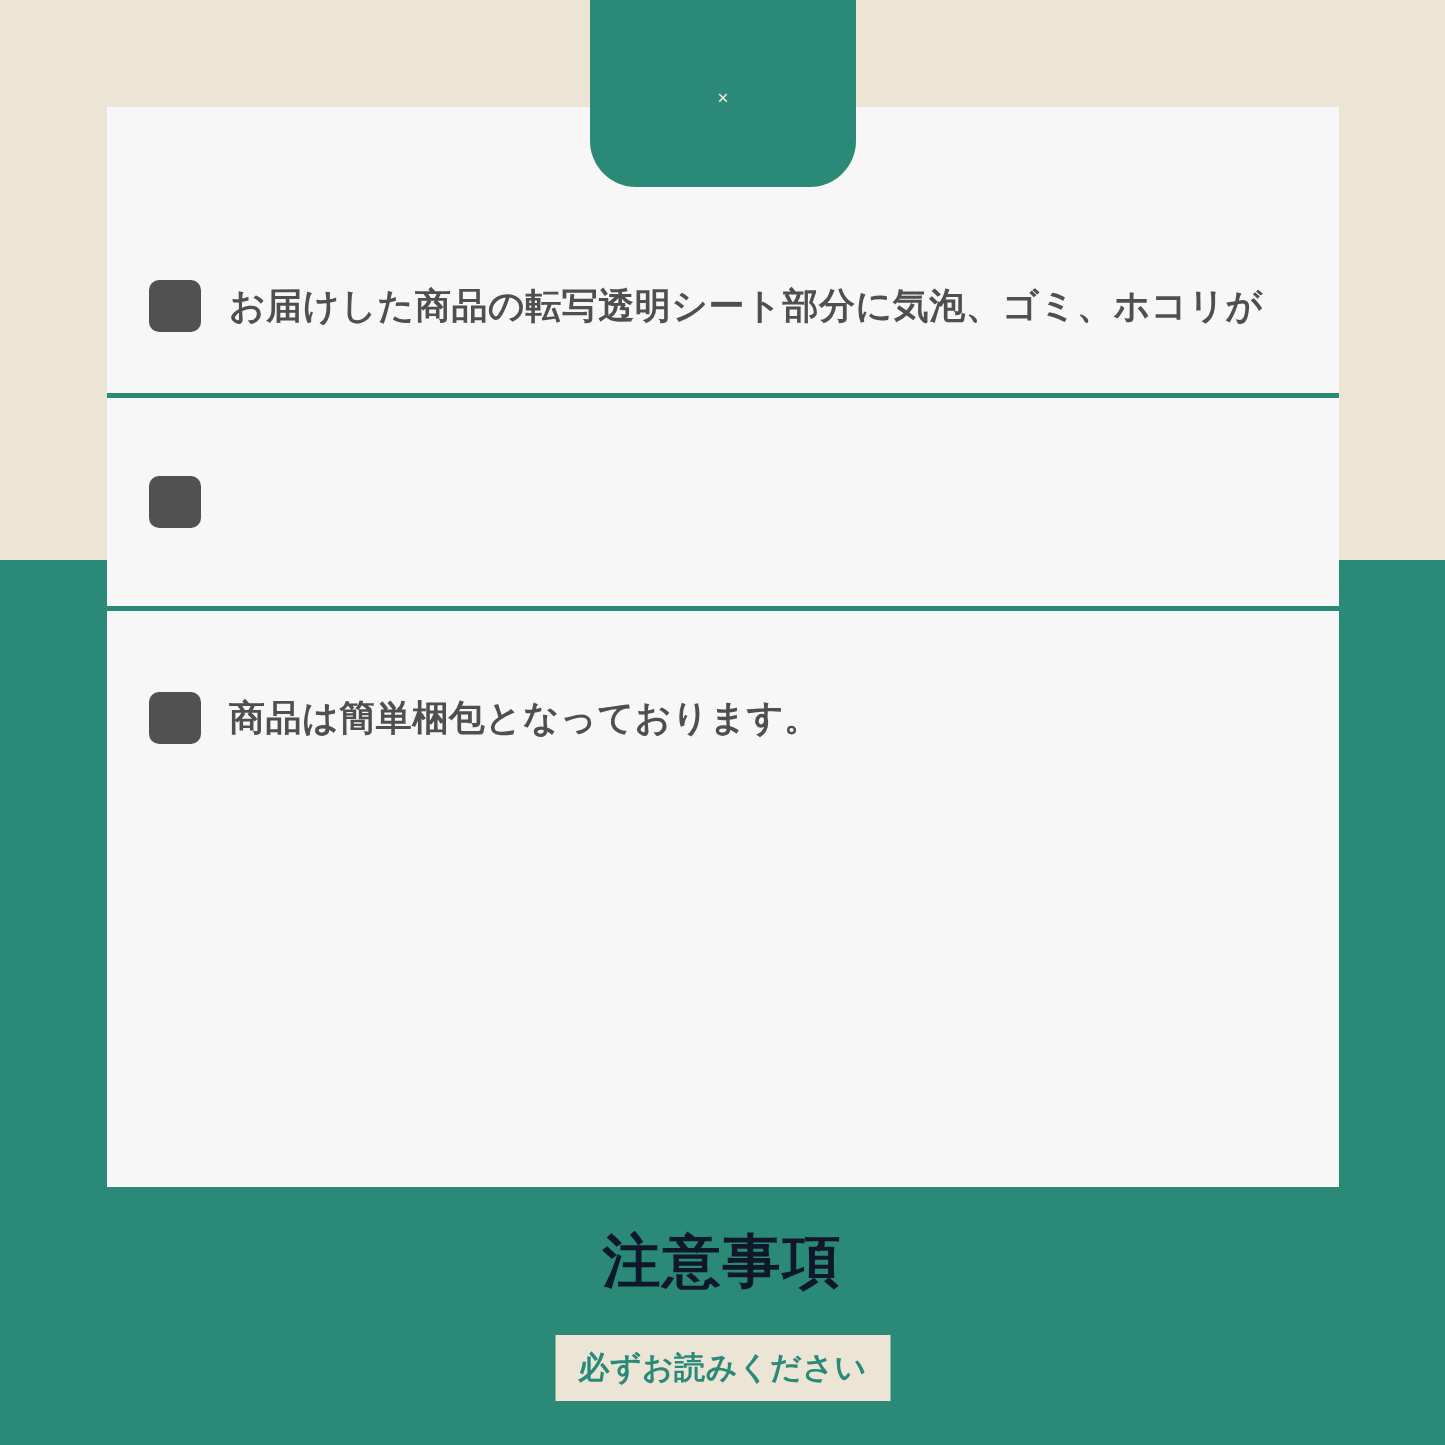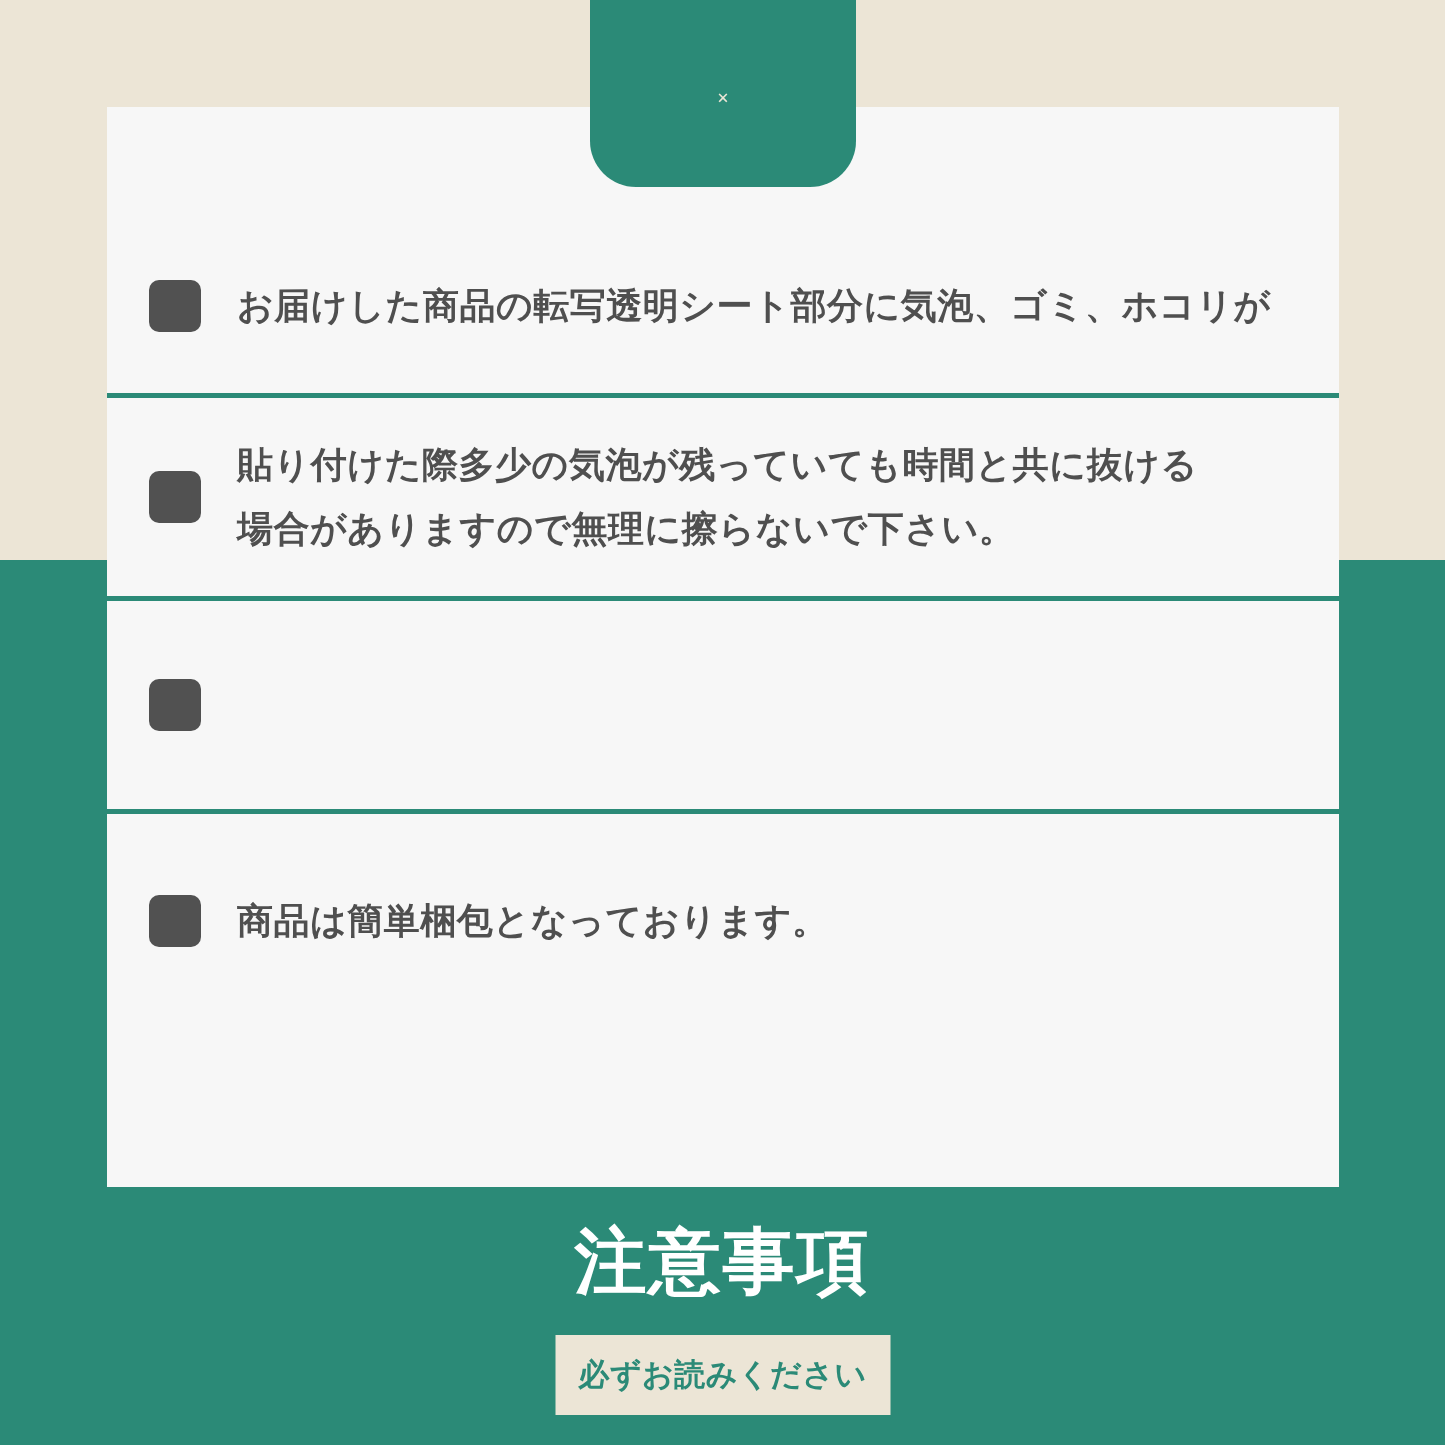--- a/index.html
+++ b/index.html
@@ -26,21 +26,21 @@
   .panel {
     position: absolute; left: 107px; top: 107px;
     width: 1232px; height: 1080px;
     background: #f7f7f7;
   }
   .row {
     box-sizing: border-box;
     display: flex;
     align-items: center;
     padding-left: 42px;
-    gap: 36px;
+    gap: 28px;
   }
   .row + .row { border-top: 5px solid #2b8a77; }
   .row-1 { height: 286px; padding-top: 112px; }
   .row-2 { height: 203px; }
   .row-3 { height: 213px; }
   .row-4 { height: 201px; }
   .row-5 { height: 218px; }
   .checkbox {
     flex: 0 0 auto;
     width: 52px; height: 52px;
@@ -75,30 +75,30 @@
   .logo-x-glyph {
     font-family: "DejaVu Sans Mono", "Liberation Mono", monospace;
     font-size: 19px;
     fill: #ece5d6;
     text-anchor: middle;
   }
   .footer-title {
     position: absolute; left: 0; top: 1206px;
     width: 100%;
     text-align: center;
-    font-size: 72px;
+    font-size: 58px;
     line-height: 110px;
     font-weight: 900;
     letter-spacing: 2px;
-    color: #ffffff;
+    color: #0f172a;
   }
   .read-label {
     position: absolute; left: 50%; top: 1335px;
     transform: translateX(-50%);
-    width: 335px; height: 80px;
+    width: 335px; height: 66px;
     background: #ece5d6;
     display: flex; align-items: center; justify-content: center;
   }
   .read-label .read-text {
     font-size: 31px;
     font-weight: bold;
     letter-spacing: 0.5px;
     color: #2b8a77;
     white-space: nowrap;
   }
@@ -108,27 +108,20 @@
 
 <div class="page">
   <div class="bg-top"></div>
   <div class="bg-bottom"></div>
 
   <div class="panel">
     <div class="row row-1">
       <div class="checkbox"></div>
       <div class="lines">
         <div class="line">お届けした商品の転写透明シート部分に気泡、ゴミ、ホコリが</div>
-      </div>
-    </div>
-    <div class="row row-2">
-      <div class="checkbox"></div>
-      <div class="lines">
-        <div class="line">貼り付けた際多少の気泡が残っていても時間と共に抜ける</div>
-        <div class="line">場合がありますので無理に擦らないで下さい。</div>
       </div>
     </div>
     <div class="row row-3">
       <div class="checkbox"></div>
     </div>
     <div class="row row-5">
       <div class="checkbox"></div>
       <div class="lines">
         <div class="line">商品は簡単梱包となっております。</div>
         <div class="line"></div>

